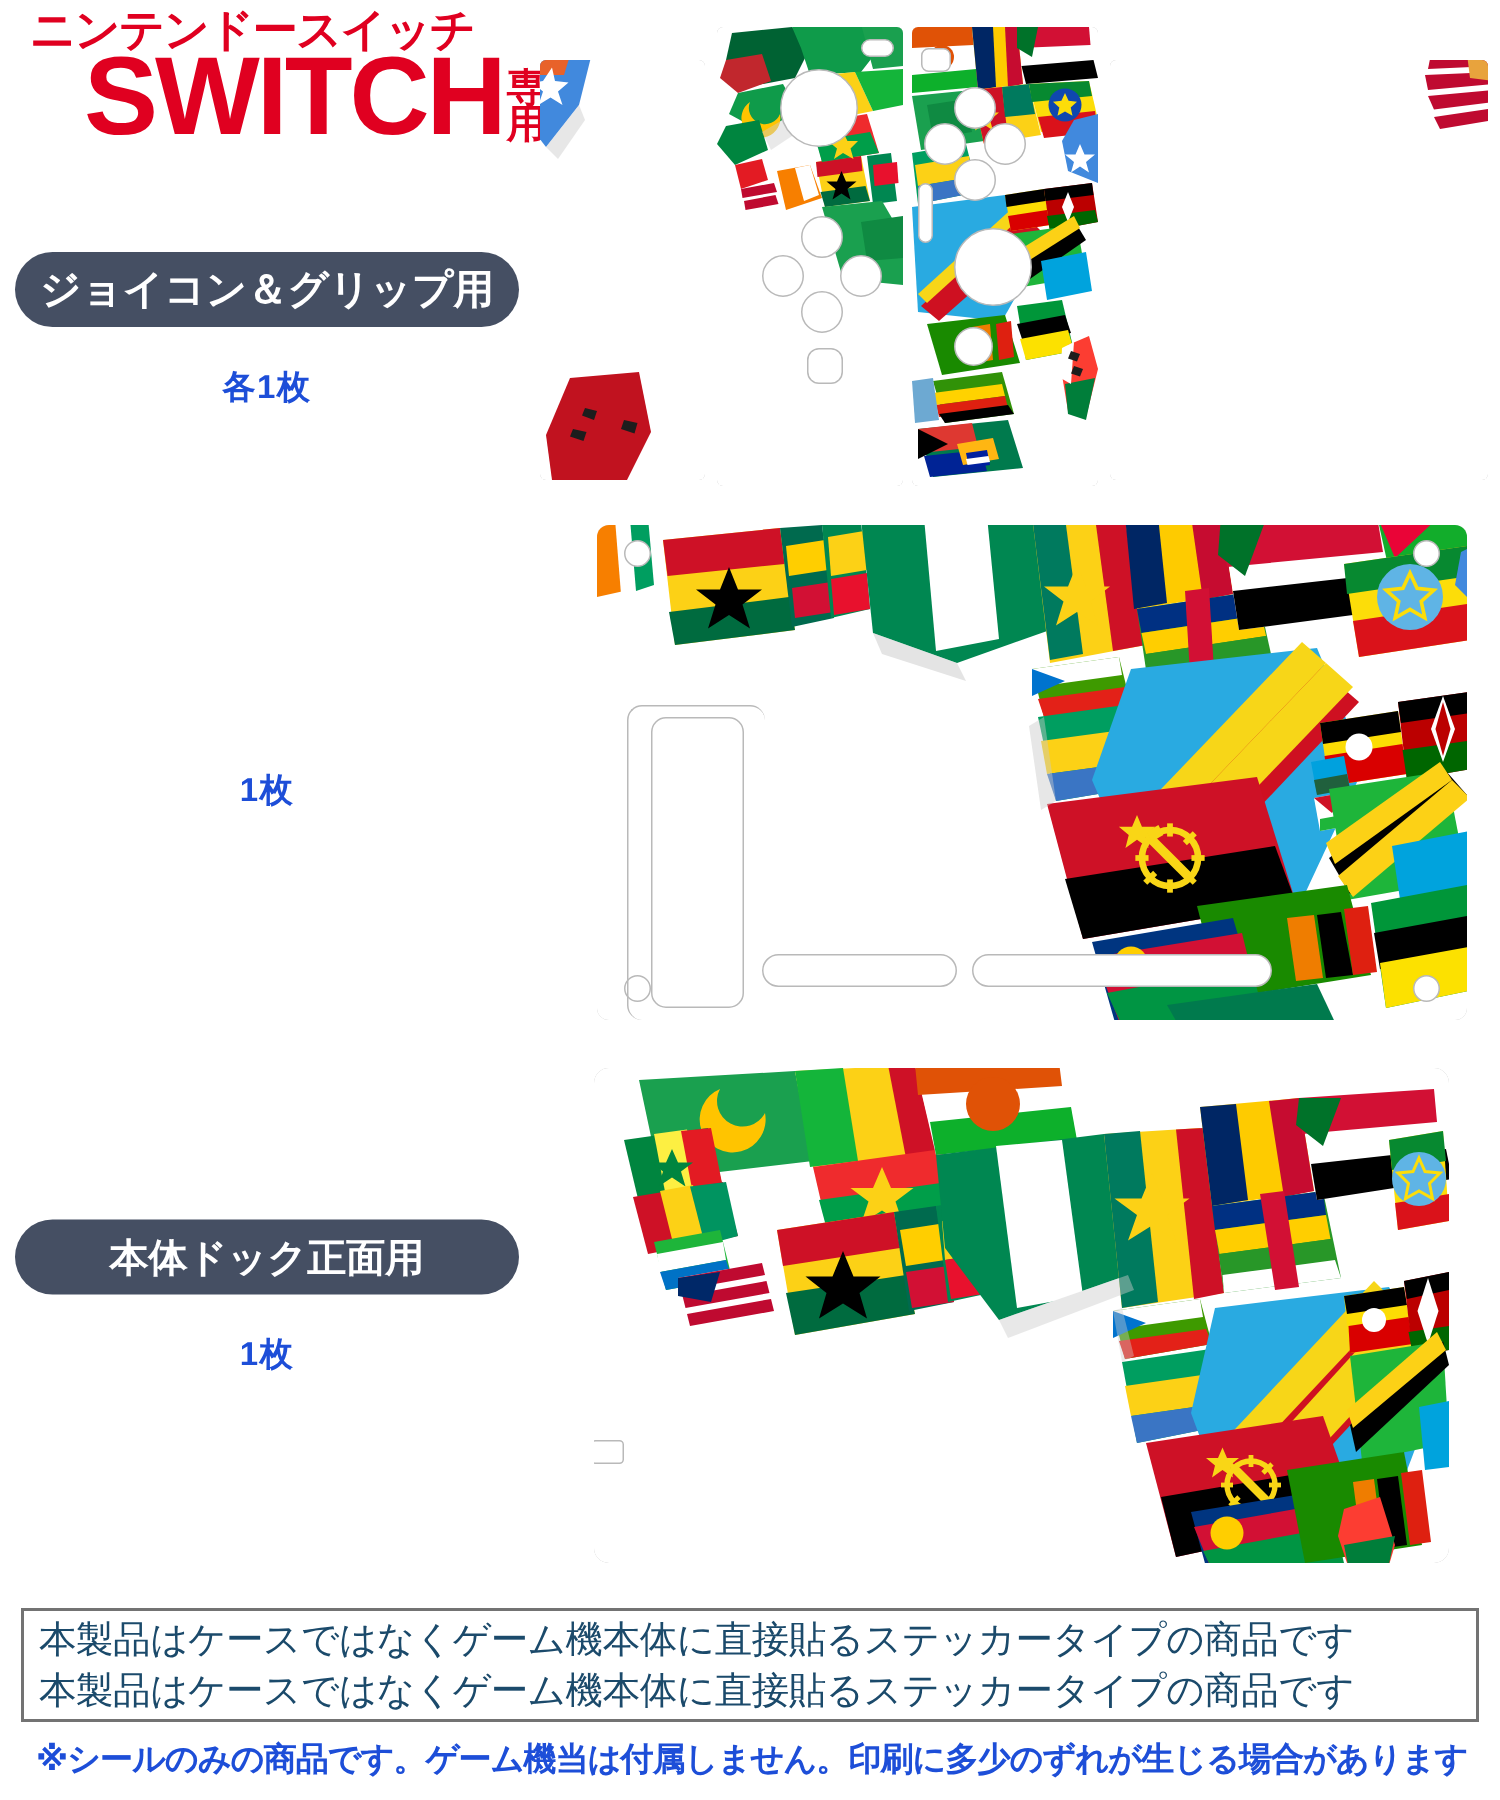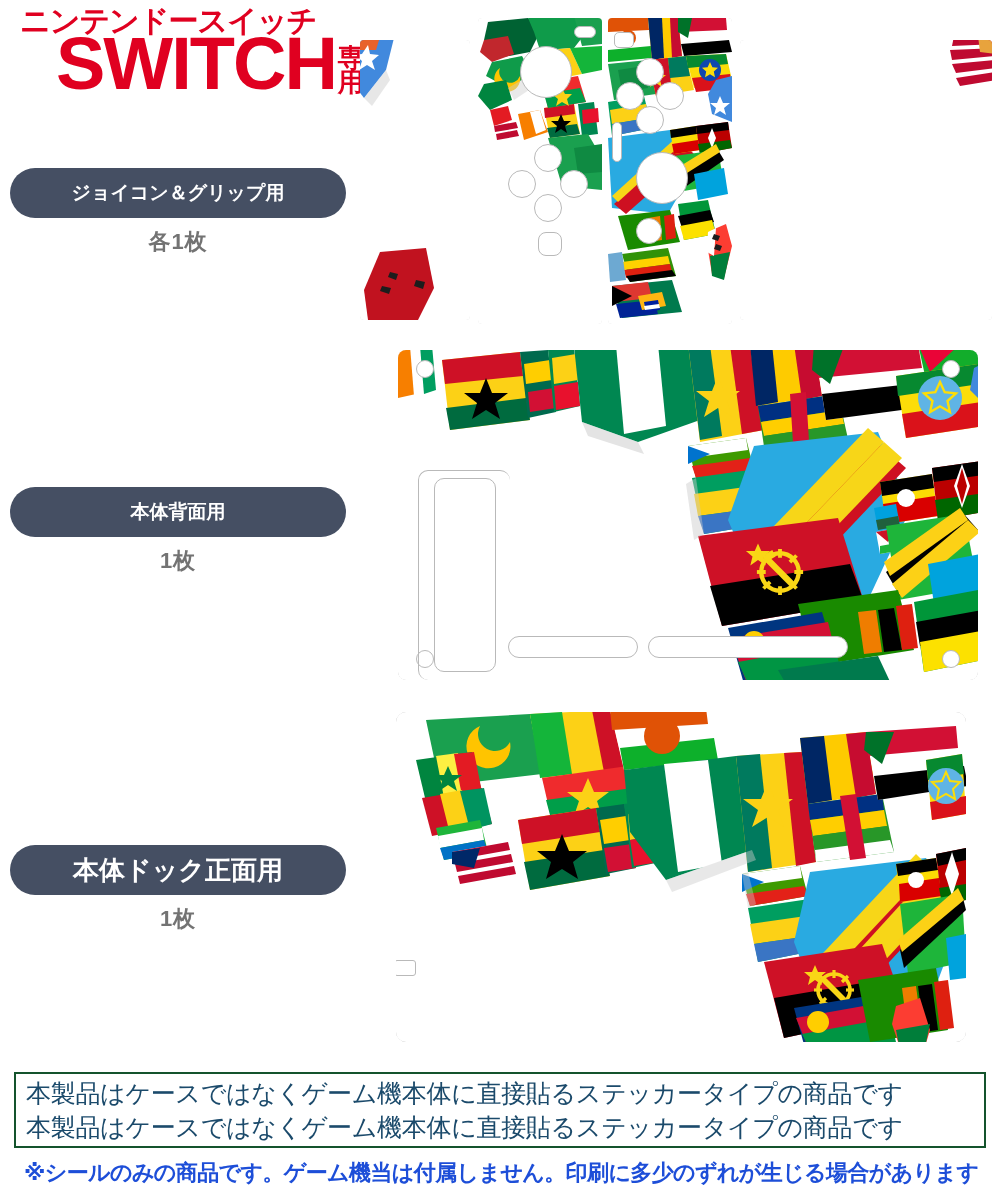--- a/index.html
+++ b/index.html
@@ -27,26 +27,26 @@
     font-size:26px;font-weight:bold;color:#e00020;
     line-height:0.92;margin-left:2px;margin-bottom:3px;
     display:flex;flex-direction:column;align-items:center;
   }
   .hdr-sen span{display:block;}
 
   
   .label-group{position:absolute;left:10px;width:336px;text-align:center;}
   .pill{
     background:#454f63;color:#ffffff;border-radius:26px;
-    font-size:19px;font-weight:bold;line-height:50px;height:50px;
+    font-size:27px;font-weight:bold;line-height:50px;height:50px;
     letter-spacing:0px;white-space:nowrap;overflow:hidden;
   }
   .pill.small{font-size:26px;}
   .count{
-    margin-top:9px;font-size:22px;font-weight:bold;color:#737373;
+    margin-top:25px;font-size:22px;font-weight:bold;color:#1d4ed8;
     letter-spacing:1px;
   }
 
   
   .panel{position:absolute;overflow:hidden;}
   .sheet{
     position:absolute;inset:0;
     background:#ffffff;
     border:1.4px solid #b9b9b9;
     box-sizing:border-box;
@@ -62,21 +62,21 @@
   .cut.rnd{border-radius:8px;}
   .cut.pill{border-radius:40px;}
   .hole{
     position:absolute;background:#ffffff;border:1.4px solid #b9b9b9;
     border-radius:50%;box-sizing:border-box;
   }
 
   
   .notice{
     position:absolute;left:14px;top:1072px;width:972px;height:76px;
-    border:2px solid #14532d;box-sizing:border-box;
+    border:2px solid #737373;box-sizing:border-box;
     display:flex;flex-direction:column;justify-content:center;
     padding-left:10px;
   }
   .notice div{
     color:#1b4a6b;font-size:25px;font-weight:400;line-height:1.38;
     white-space:nowrap;letter-spacing:-0.3px;
   }
   .disclaimer{
     position:absolute;left:24px;top:1158px;width:980px;
     color:#1d4ed8;font-size:22px;font-weight:bold;white-space:nowrap;
@@ -98,25 +98,24 @@
       </div>
     </div>
   </div>
 
   <div class="label-group" style="top:168px;">
     <div class="pill">ジョイコン＆グリップ用</div>
     <div class="count">各1枚</div>
   </div>
 
   <div class="label-group" style="top:487px;">
-    <div class="pill">本体背面用</div>
     <div class="count">1枚</div>
   </div>
 
-  <div class="label-group" style="top:845px;">
+  <div class="label-group" style="top:813px;">
     <div class="pill small">本体ドック正面用</div>
     <div class="count">1枚</div>
   </div>
 
   <div class="panel" style="left:360px;top:18px;width:632px;height:306px;">
 
     <div class="panel" style="left:0px;top:22px;width:110px;height:280px;">
       <div class="sheet" style="border-radius:4px;"></div>
       <div class="art">
         <svg width="110" height="280" viewBox="0 0 110 280">

